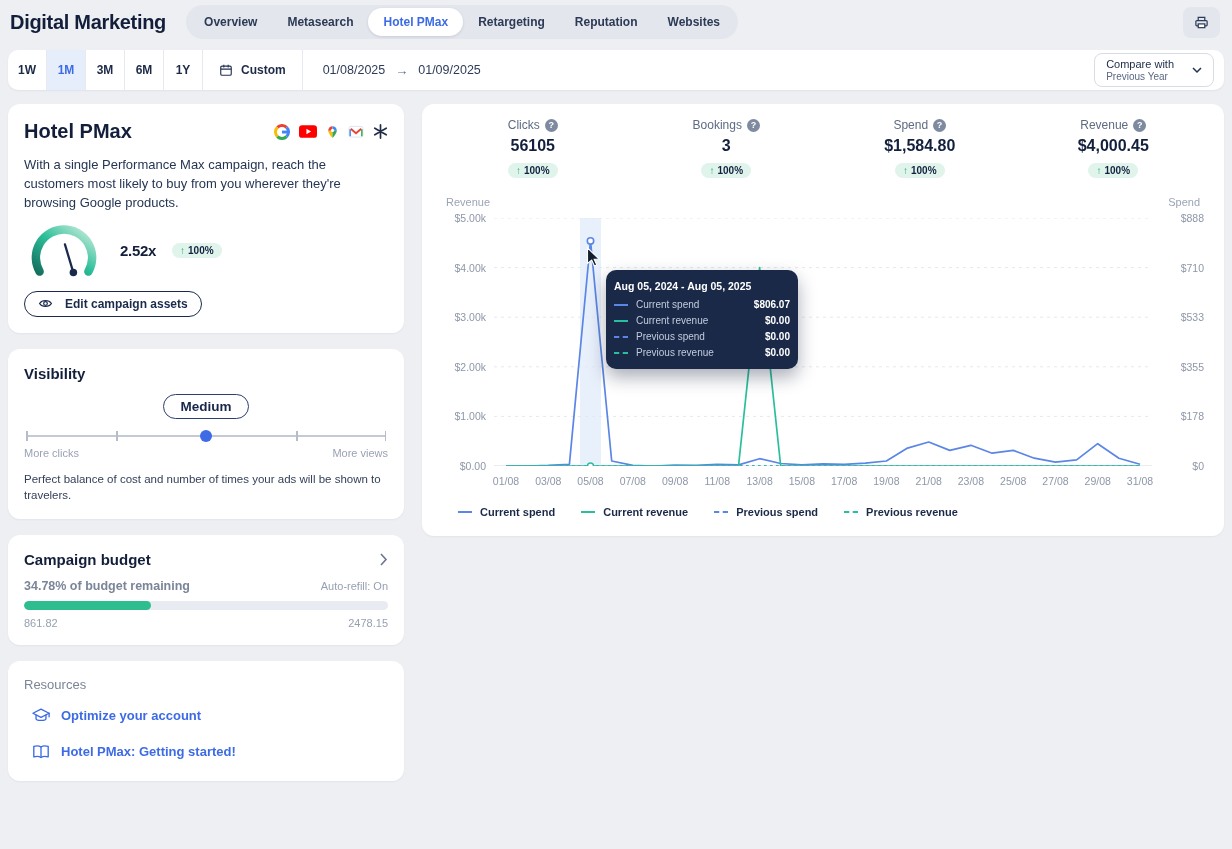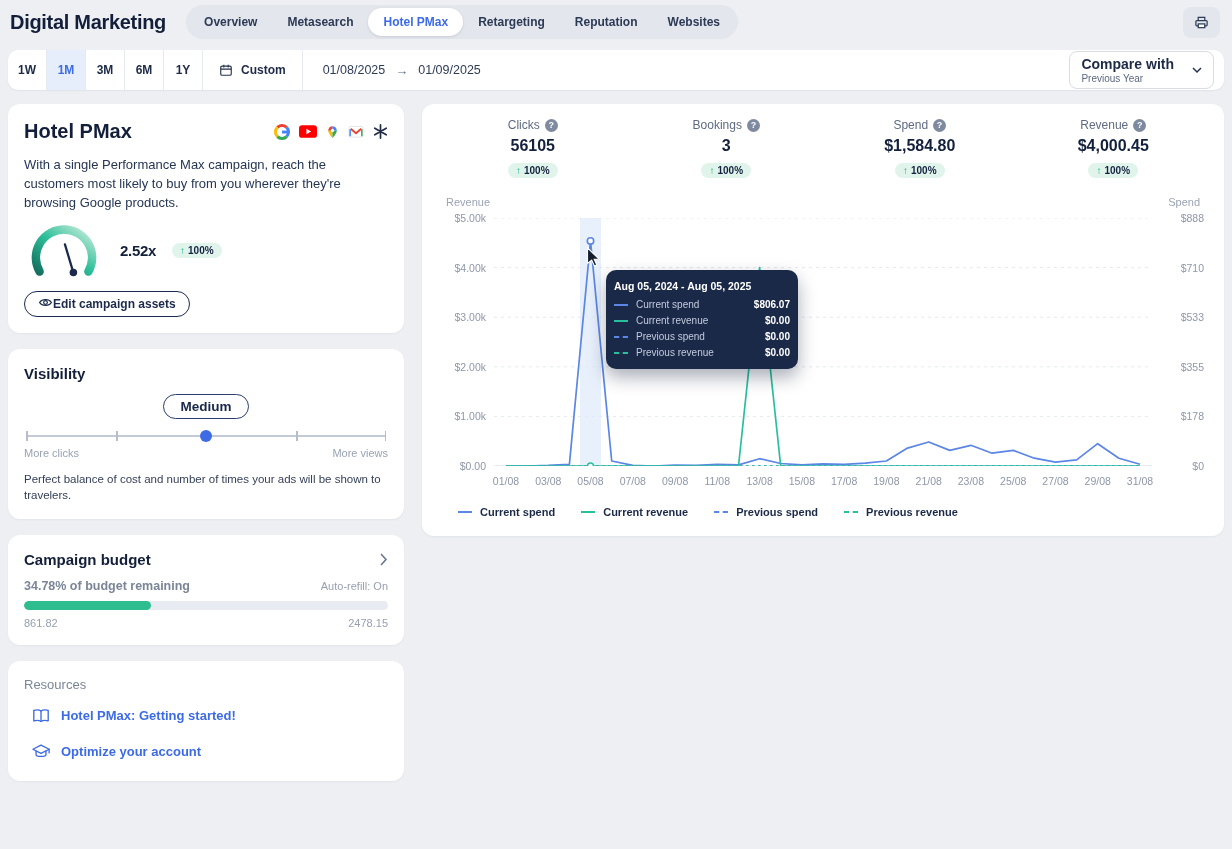--- a/index.html
+++ b/index.html
@@ -23,37 +23,37 @@
   
   .toolbar { display:flex; align-items:center; height:40px; margin:6px 8px 14px; background:#fff; border-radius:10px; box-shadow:0 1px 2px rgba(20,30,60,.06); }
   .ranges { display:flex; height:100%; }
   .range { width:39px; height:100%; border:0; border-right:1px solid #e6e9ee; background:transparent; font-size:12px; font-weight:600; color:#1c2a47; }
   .range:first-child { border-radius:10px 0 0 10px; }
   .range.active { background:#e7eefb; color:#3d6be5; font-weight:700; }
   .range.custom { width:auto; padding:0 16px; display:flex; align-items:center; gap:8px; }
   .dates { display:flex; align-items:center; gap:10px; margin-left:20px; font-size:12.5px; color:#2e3c59; }
   .arr::after { content:"→"; color:#5b6880; font-size:13px; }
   .compare { margin-left:auto; margin-right:10px; display:flex; align-items:center; gap:18px; border:1px solid #d8dce4; border-radius:8px; padding:4px 11px; background:#fff; cursor:pointer; }
-  .compare .c1 { display:block; font-size:14px; font-weight:700; color:#1c2a47; }
+  .compare .c1 { display:block; font-size:11px; font-weight:400; color:#1c2a47; }
   .compare .c2 { display:block; font-size:10px; color:#5c6880; margin-top:1px; }
 
   
   .content { display:grid; grid-template-columns:396px 1fr; gap:18px; padding:0 8px; align-items:start; }
   .card { background:#fff; border-radius:12px; box-shadow:0 1px 2px rgba(20,30,60,.05); padding:16px; margin-bottom:16px; }
 
   
   .card-head { display:flex; align-items:center; justify-content:space-between; }
   .card-head h2 { font-size:20px; font-weight:800; color:#131f3a; }
   .gicons { display:flex; align-items:center; gap:9px; }
   .desc { font-size:13px; line-height:1.45; color:#253654; margin:13px 0 8px; }
   .roas-row { display:flex; align-items:center; gap:16px; margin:2px 0 10px; }
   .roas { font-size:15px; font-weight:800; color:#131f3a; letter-spacing:-.3px; }
   .badge { display:inline-flex; align-items:center; background:#e0f4eb; border-radius:10px; padding:2px 8px; font-size:10px; font-weight:700; color:#13213f; width:max-content; }
   .up::after { content:"↑"; color:#17ad7d; font-weight:800; margin-right:3px; }
-  .edit-btn { display:inline-flex; gap:0; border:1.5px solid #1b2a4c; border-radius:16px; background:#fff; padding:5px 13px; font-size:12px; font-weight:600; color:#1b2a4c; }
+  .edit-btn { display:inline-flex; align-items:center; gap:12px; border:1.5px solid #1b2a4c; border-radius:16px; background:#fff; padding:5px 13px; font-size:12px; font-weight:600; color:#1b2a4c; }
 
   
   .card h3 { font-size:15px; font-weight:800; color:#131f3a; }
   .level-pill { display:block; width:max-content; margin:12px auto 10px; border:1.5px solid #2c3e6e; border-radius:16px; padding:4px 16px; font-size:13.5px; font-weight:700; color:#18264a; background:#fff; }
   .slider { position:relative; height:14px; margin:2px 2px 4px; cursor:pointer; }
   .track { position:absolute; top:6px; left:0; right:0; height:2.5px; background:#c3cad6; border-radius:2px; }
   .stick { position:absolute; top:2px; width:1.5px; height:10px; background:#b6bdc9; }
   .thumb { position:absolute; top:1px; width:12px; height:12px; border-radius:50%; background:#3d6be5; transform:translateX(-50%); }
   .slider-labels { display:flex; justify-content:space-between; font-size:11px; color:#99a2b3; margin-bottom:12px; }
   .small-desc { font-size:11.5px; line-height:1.4; color:#333f58; }
@@ -287,35 +287,35 @@
         <span class="tiny-gray">861.82</span>
         <span class="tiny-gray">2478.15</span>
       </div>
     </section>
 
     <section class="card">
       <div class="res-title">Resources</div>
       <a class="res-link">
         <span>
           <svg width="18" height="15" viewBox="0 0 20 16" fill="none" stroke="#3d6be5" stroke-width="1.5" stroke-linecap="round" stroke-linejoin="round">
-            <path d="M10 3C8 1.6 4.8 1.5 2 2.4V14c2.8-.9 6-.8 8 .6 2-1.4 5.2-1.5 8-.6V2.4C15.2 1.5 12 1.6 10 3z"></path>
-              <path d="M10 3v11.6"></path>
+            <path d="M10 1 19 5.5 10 10 1 5.5z"></path>
+              <path d="M4.5 7.5v4c0 2.5 11 2.5 11 0v-4"></path>
+              <path d="M19 5.5v4"></path>
           </svg>
         </span>
-        <span>Hotel PMax: Getting started!</span>
+        <span>Optimize your account</span>
       </a>
       <a class="res-link">
         <span>
           <svg width="18" height="15" viewBox="0 0 20 16" fill="none" stroke="#3d6be5" stroke-width="1.5" stroke-linecap="round" stroke-linejoin="round">
-            <path d="M10 1 19 5.5 10 10 1 5.5z"></path>
-              <path d="M4.5 7.5v4c0 2.5 11 2.5 11 0v-4"></path>
-              <path d="M19 5.5v4"></path>
+            <path d="M10 3C8 1.6 4.8 1.5 2 2.4V14c2.8-.9 6-.8 8 .6 2-1.4 5.2-1.5 8-.6V2.4C15.2 1.5 12 1.6 10 3z"></path>
+              <path d="M10 3v11.6"></path>
           </svg>
         </span>
-        <span>Optimize your account</span>
+        <span>Hotel PMax: Getting started!</span>
       </a>
     </section>
   </div>
 
   <section class="card chart-card">
     <div class="kpis">
       <div class="kpi">
         <div class="kpi-top">
             <span>Clicks</span>
             <span class="help"></span>

